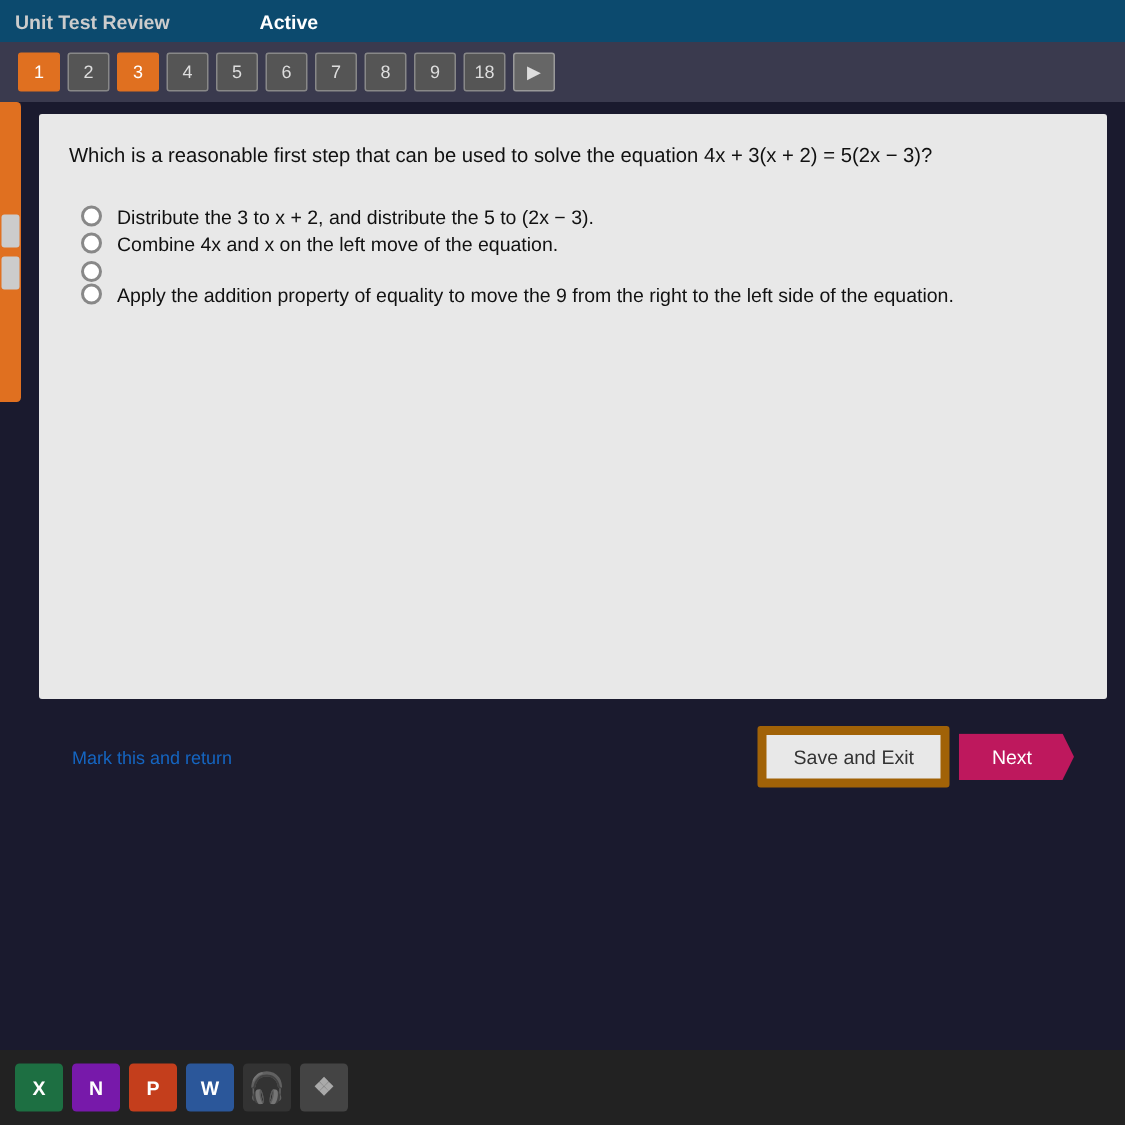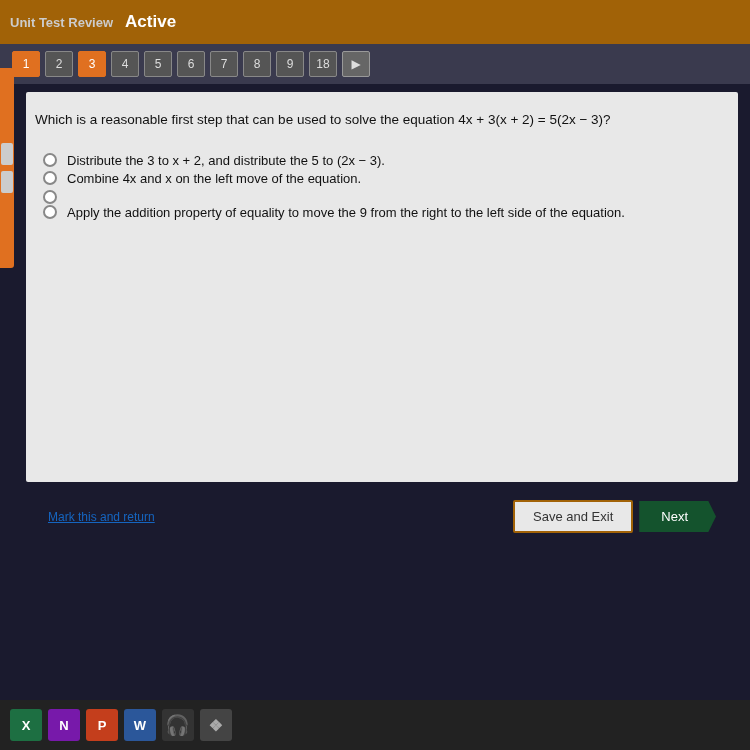--- a/index.html
+++ b/index.html
@@ -7,36 +7,37 @@
       width: 750px;
       height: 750px;
       background: #1a1a2e;
       font-family: Arial, sans-serif;
       overflow: hidden;
       position: relative;
     }
 
     
     .top-bar {
-      background: #a16207;
-      height: 44px;
+      background: #0c4a6e;
+      height: 28px;
       display: flex;
       align-items: center;
       padding: 0 10px;
       gap: 12px;
     }
     .top-bar-title {
       color: #ccc;
       font-size: 13px;
       font-weight: bold;
     }
     .top-bar-status {
       color: #fff;
-      font-size: 17px;
+      font-size: 13px;
       font-weight: bold;
+      margin-left: 48px;
     }
 
     
     .question-nav {
       background: #3a3a4e;
       height: 40px;
       display: flex;
       align-items: center;
       padding: 0 12px;
       gap: 5px;
@@ -61,21 +62,21 @@
     }
     .q-btn.nav-arrow {
       background: #666;
       border-color: #999;
     }
 
     
     .main-content {
       background: #e8e8e8;
       margin: 8px 12px;
-      padding: 18px 9px;
+      padding: 18px 20px;
       border-radius: 2px;
       min-height: 390px;
       position: relative;
     }
 
     .question-text {
       font-size: 13.5px;
       color: #111;
       margin-bottom: 22px;
       line-height: 1.5;
@@ -112,42 +113,41 @@
       display: flex;
       align-items: center;
       justify-content: space-between;
       padding: 10px 22px;
       margin: 0 12px;
     }
 
     .mark-return-link {
       color: #1565c0;
       font-size: 12px;
-      text-decoration: underline;
       cursor: pointer;
     }
 
     .button-group {
       display: flex;
       gap: 6px;
       align-items: center;
     }
 
     .btn-save-exit {
       background: #e8e8e8;
-      border: 2px solid #a16207;
+      border: 6px solid #a16207;
       color: #333;
       font-size: 13px;
       padding: 7px 18px;
       cursor: pointer;
       border-radius: 2px;
     }
 
     .btn-next {
-      background: #14532d;
+      background: #be185d;
       border: none;
       color: #fff;
       font-size: 13px;
       padding: 8px 22px;
       cursor: pointer;
       clip-path: polygon(0 0, 90% 0, 100% 50%, 90% 100%, 0 100%);
       padding-right: 28px;
     }
 
     

